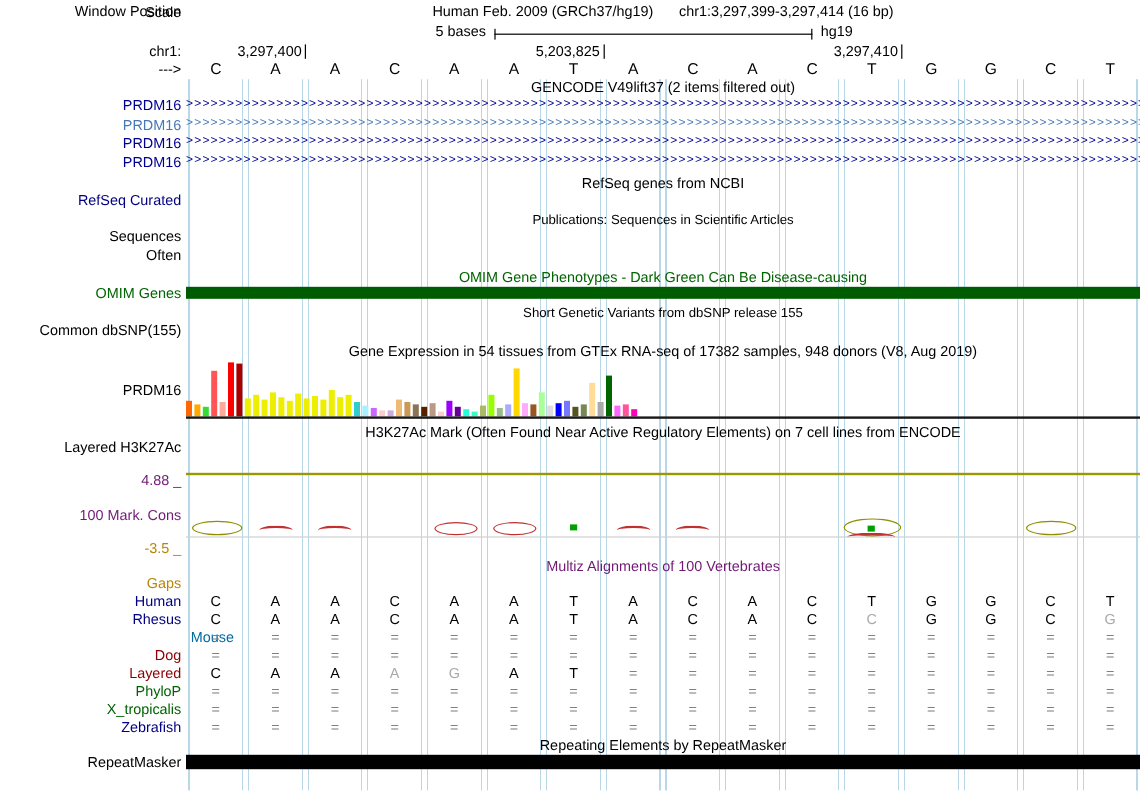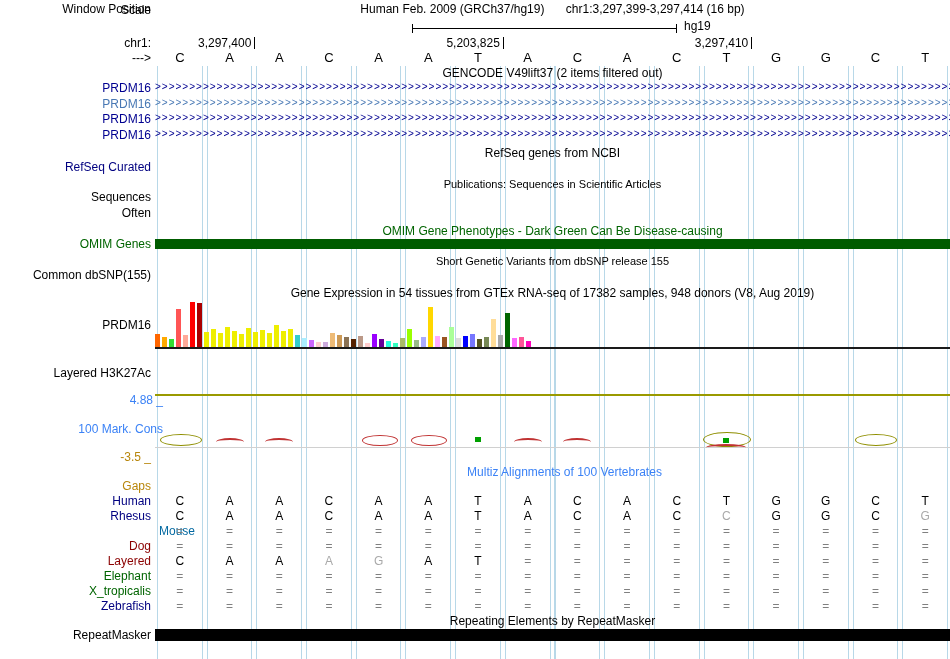--- a/index.html
+++ b/index.html
@@ -2,21 +2,21 @@
 <html><head>
 <meta charset="utf-8">
 <style>
   html,body{margin:0;padding:0;background:#fff;}
   #page{position:relative;width:950px;height:659px;background:#fff;overflow:hidden;
         font-family:"Liberation Sans",sans-serif;font-size:12px;color:#000;}
   .abs{position:absolute;white-space:nowrap;height:14px;line-height:14px;}
   .lbl{position:absolute;left:0;width:151px;text-align:right;white-space:nowrap;height:14px;line-height:14px;}
   .ctitle{position:absolute;left:155px;width:795px;text-align:center;white-space:nowrap;height:14px;line-height:14px;}
   .small{font-size:11px;}
-  .navy{color:#000080;} .blue{color:#3b82f6;padding-left:12px;} .green{color:#006400;} .gold{color:#b8860b;}
+  .navy{color:#000080;} .blue{color:#701a75;} .green{color:#006400;} .gold{color:#b8860b;}
   .grid{position:absolute;left:155px;top:66px;width:795px;height:593px;
     background-image:repeating-linear-gradient(to right,
       transparent 0px, transparent 2px,
       #b8d8e8 2px, #b8d8e8 3px,
       transparent 3px, transparent 46.7px,
       #b8d8e8 46.7px, #b8d8e8 47.7px,
       transparent 47.7px, transparent 49.6875px);}
   .scale-line{position:absolute;height:1px;background:#000;}
   .scale-line::before,.scale-line::after{content:"";position:absolute;top:-4px;width:1px;height:9px;background:#000;}
   .scale-line::before{left:0;} .scale-line::after{right:0;}
@@ -32,20 +32,21 @@
 
   <div class="grid"></div>
 
   <div class="lbl" style="top:2px">Window Position</div>
   <div class="ctitle" style="top:2px">
     <span>Human Feb. 2009 (GRCh37/hg19)</span>
     <span style="margin-left:18px">chr1:3,297,399-3,297,414 (16 bp)</span>
   </div>
 
   <div class="lbl" style="top:3px">Scale</div>
+  <div class="abs" style="left:155px;top:19px;width:250px;text-align:right">5 bases</div>
   <div class="scale-line" style="left:412px;top:28px;width:265px"></div>
   <div class="abs" style="left:684px;top:19px">hg19</div>
 
   <div class="lbl" style="top:36px">chr1:</div>
   <div id="ruler-ticks">
       <div style="position: absolute; top: 36px; right: 698.625px; height: 14px; line-height: 14px;">3,297,400</div>
       <div style="position: absolute; top: 37px; left: 254.375px; width: 1px; height: 12px; background: rgb(0, 0, 0);"></div>
       <div style="position: absolute; top: 36px; right: 450.188px; height: 14px; line-height: 14px;">5,203,825</div>
       <div style="position: absolute; top: 37px; left: 502.812px; width: 1px; height: 12px; background: rgb(0, 0, 0);"></div>
       <div style="position: absolute; top: 36px; right: 201.75px; height: 14px; line-height: 14px;">3,297,410</div>
@@ -151,20 +152,21 @@
       <div style="height: 10px; background: rgb(119, 136, 85);"></div>
       <div style="height: 28px; background: rgb(255, 221, 153);"></div>
       <div style="height: 12px; background: rgb(170, 170, 170);"></div>
       <div style="height: 34px; background: rgb(0, 102, 0);"></div>
       <div style="height: 9px; background: rgb(255, 102, 255);"></div>
       <div style="height: 10px; background: rgb(255, 85, 153);"></div>
       <div style="height: 6px; background: rgb(255, 0, 187);"></div>
     </div>
   <div class="abs" style="left:155px;top:347px;width:795px;height:2px;background:#1a1a1a"></div>
 
+  <div class="ctitle" style="top:353px">H3K27Ac Mark (Often Found Near Active Regulatory Elements) on 7 cell lines from ENCODE</div>
   <div class="lbl" style="top:366px">Layered H3K27Ac</div>
   <div class="abs" style="left:155px;top:394px;width:795px;height:2px;background:#9a9a00"></div>
 
   <div class="lbl blue" style="top:393px">4.88 _</div>
   <div class="lbl blue" style="top:422px">100 Mark. Cons</div>
   <div class="lbl gold" style="top:450px">-3.5 _</div>
   <div class="abs" style="left:155px;top:447px;width:795px;height:1px;background:#d0d0d0"></div>
   <div id="cons-marks">
       <div style="position: absolute; left: 159.844px; top: 434px; width: 40px; height: 10px; border: 1px solid rgb(143, 143, 0); border-radius: 50%;"></div>
       <div style="position: absolute; left: 215.531px; top: 438px; width: 28px; height: 6px; border-top: 2px solid rgb(192, 50, 50); border-radius: 50%;"></div>
@@ -289,21 +291,21 @@
         <span style="flex: 1 1 0%; text-align: center; color: rgb(128, 128, 128);">=</span>
         <span style="flex: 1 1 0%; text-align: center; color: rgb(128, 128, 128);">=</span>
         <span style="flex: 1 1 0%; text-align: center; color: rgb(128, 128, 128);">=</span>
         <span style="flex: 1 1 0%; text-align: center; color: rgb(128, 128, 128);">=</span>
         <span style="flex: 1 1 0%; text-align: center; color: rgb(128, 128, 128);">=</span>
         <span style="flex: 1 1 0%; text-align: center; color: rgb(128, 128, 128);">=</span>
         <span style="flex: 1 1 0%; text-align: center; color: rgb(128, 128, 128);">=</span>
         <span style="flex: 1 1 0%; text-align: center; color: rgb(128, 128, 128);">=</span>
         <span style="flex: 1 1 0%; text-align: center; color: rgb(128, 128, 128);">=</span>
       </div>
-      <div style="position: absolute; left: 0px; top: 569px; width: 151px; text-align: right; height: 15px; line-height: 15px; color: rgb(0, 100, 0);">Elephant</div>
+      <div style="position: absolute; left: 0px; top: 569px; width: 151px; text-align: right; height: 15px; line-height: 15px; color: rgb(0, 100, 0);">PhyloP</div>
       <div style="position: absolute; left: 155px; top: 569px; width: 795px; height: 15px; line-height: 15px; display: flex;">
         <span style="flex: 1 1 0%; text-align: center; color: rgb(128, 128, 128);">=</span>
         <span style="flex: 1 1 0%; text-align: center; color: rgb(128, 128, 128);">=</span>
         <span style="flex: 1 1 0%; text-align: center; color: rgb(128, 128, 128);">=</span>
         <span style="flex: 1 1 0%; text-align: center; color: rgb(128, 128, 128);">=</span>
         <span style="flex: 1 1 0%; text-align: center; color: rgb(128, 128, 128);">=</span>
         <span style="flex: 1 1 0%; text-align: center; color: rgb(128, 128, 128);">=</span>
         <span style="flex: 1 1 0%; text-align: center; color: rgb(128, 128, 128);">=</span>
         <span style="flex: 1 1 0%; text-align: center; color: rgb(128, 128, 128);">=</span>
         <span style="flex: 1 1 0%; text-align: center; color: rgb(128, 128, 128);">=</span>

